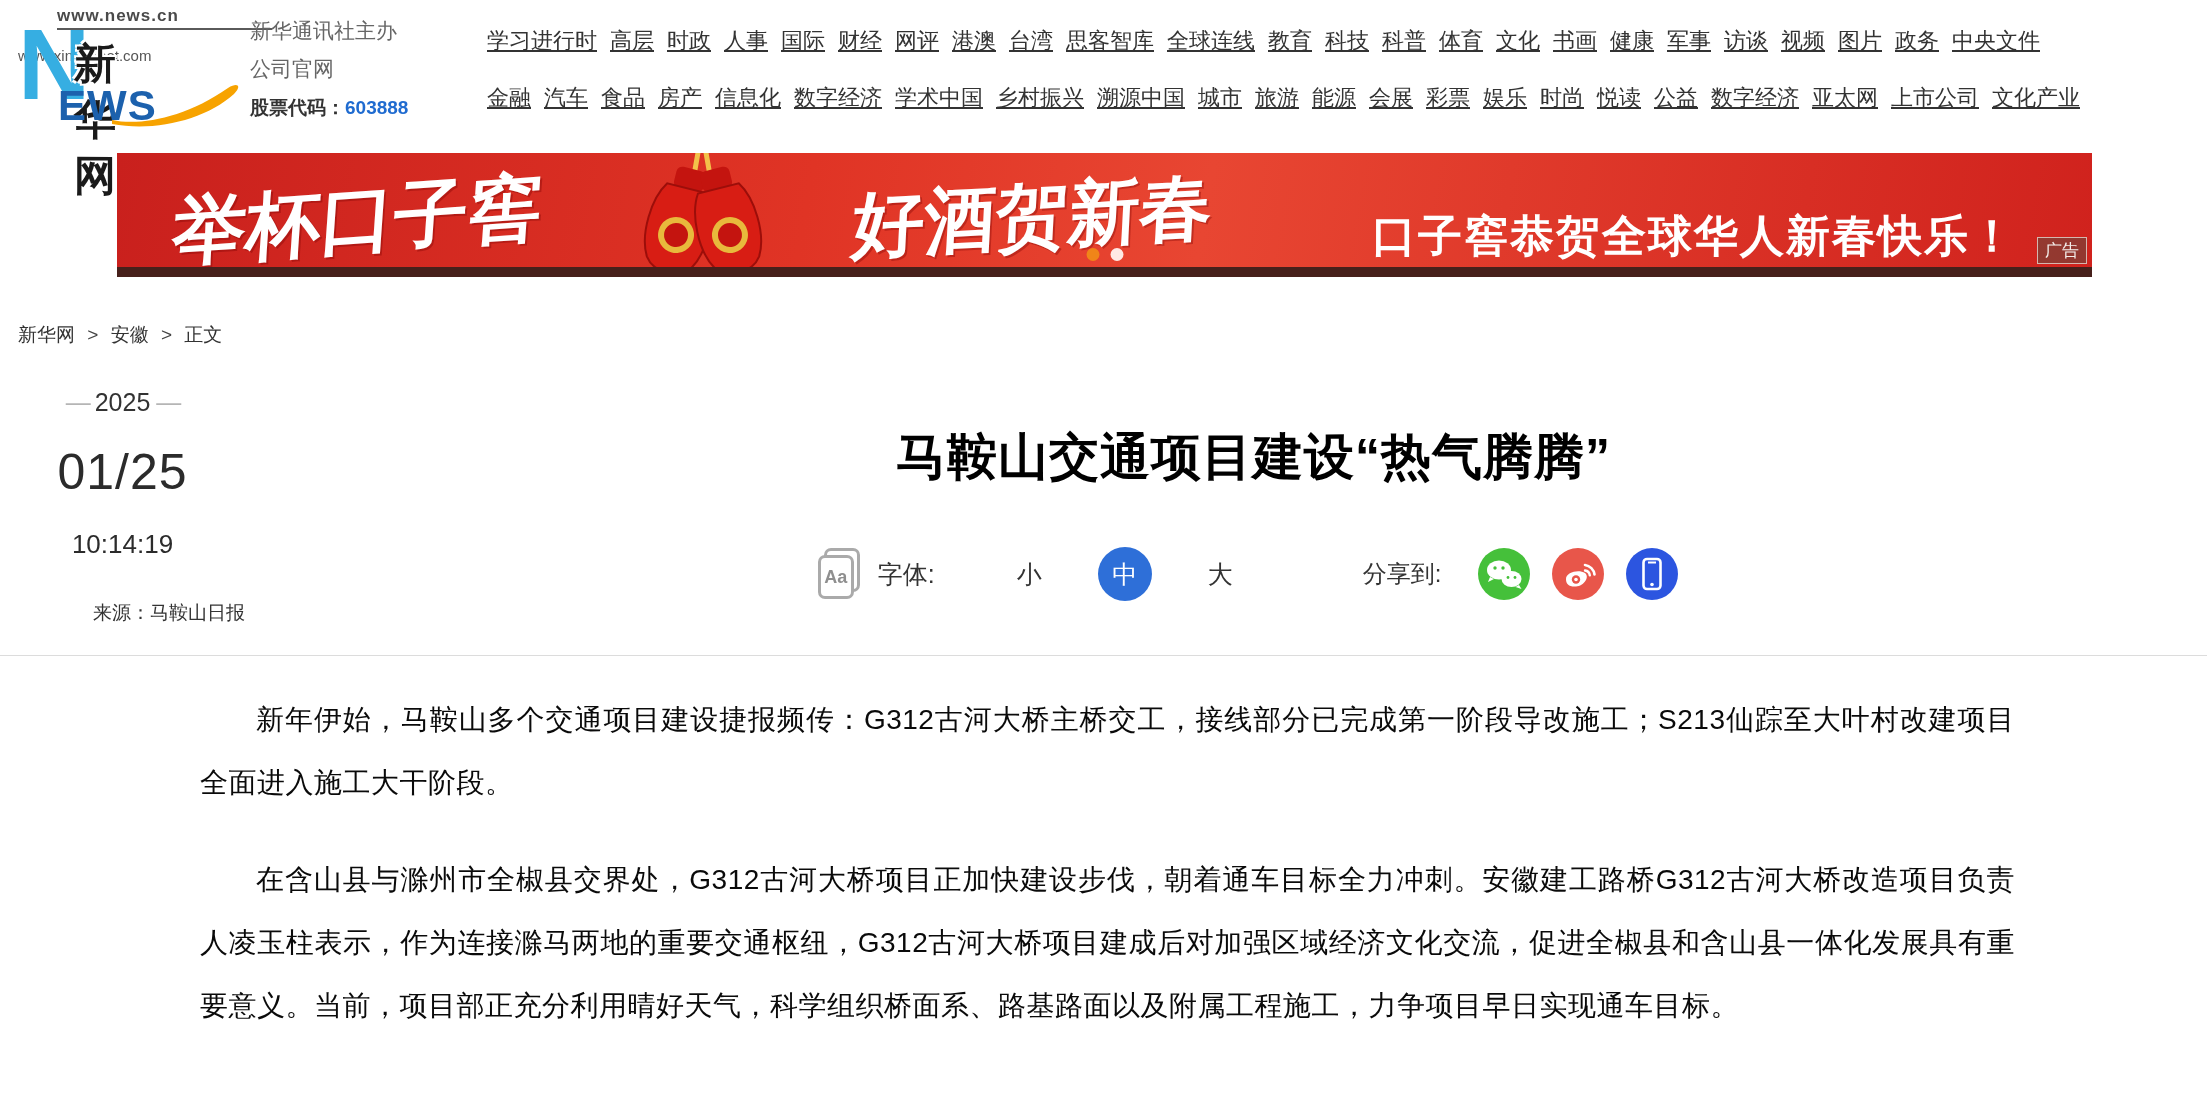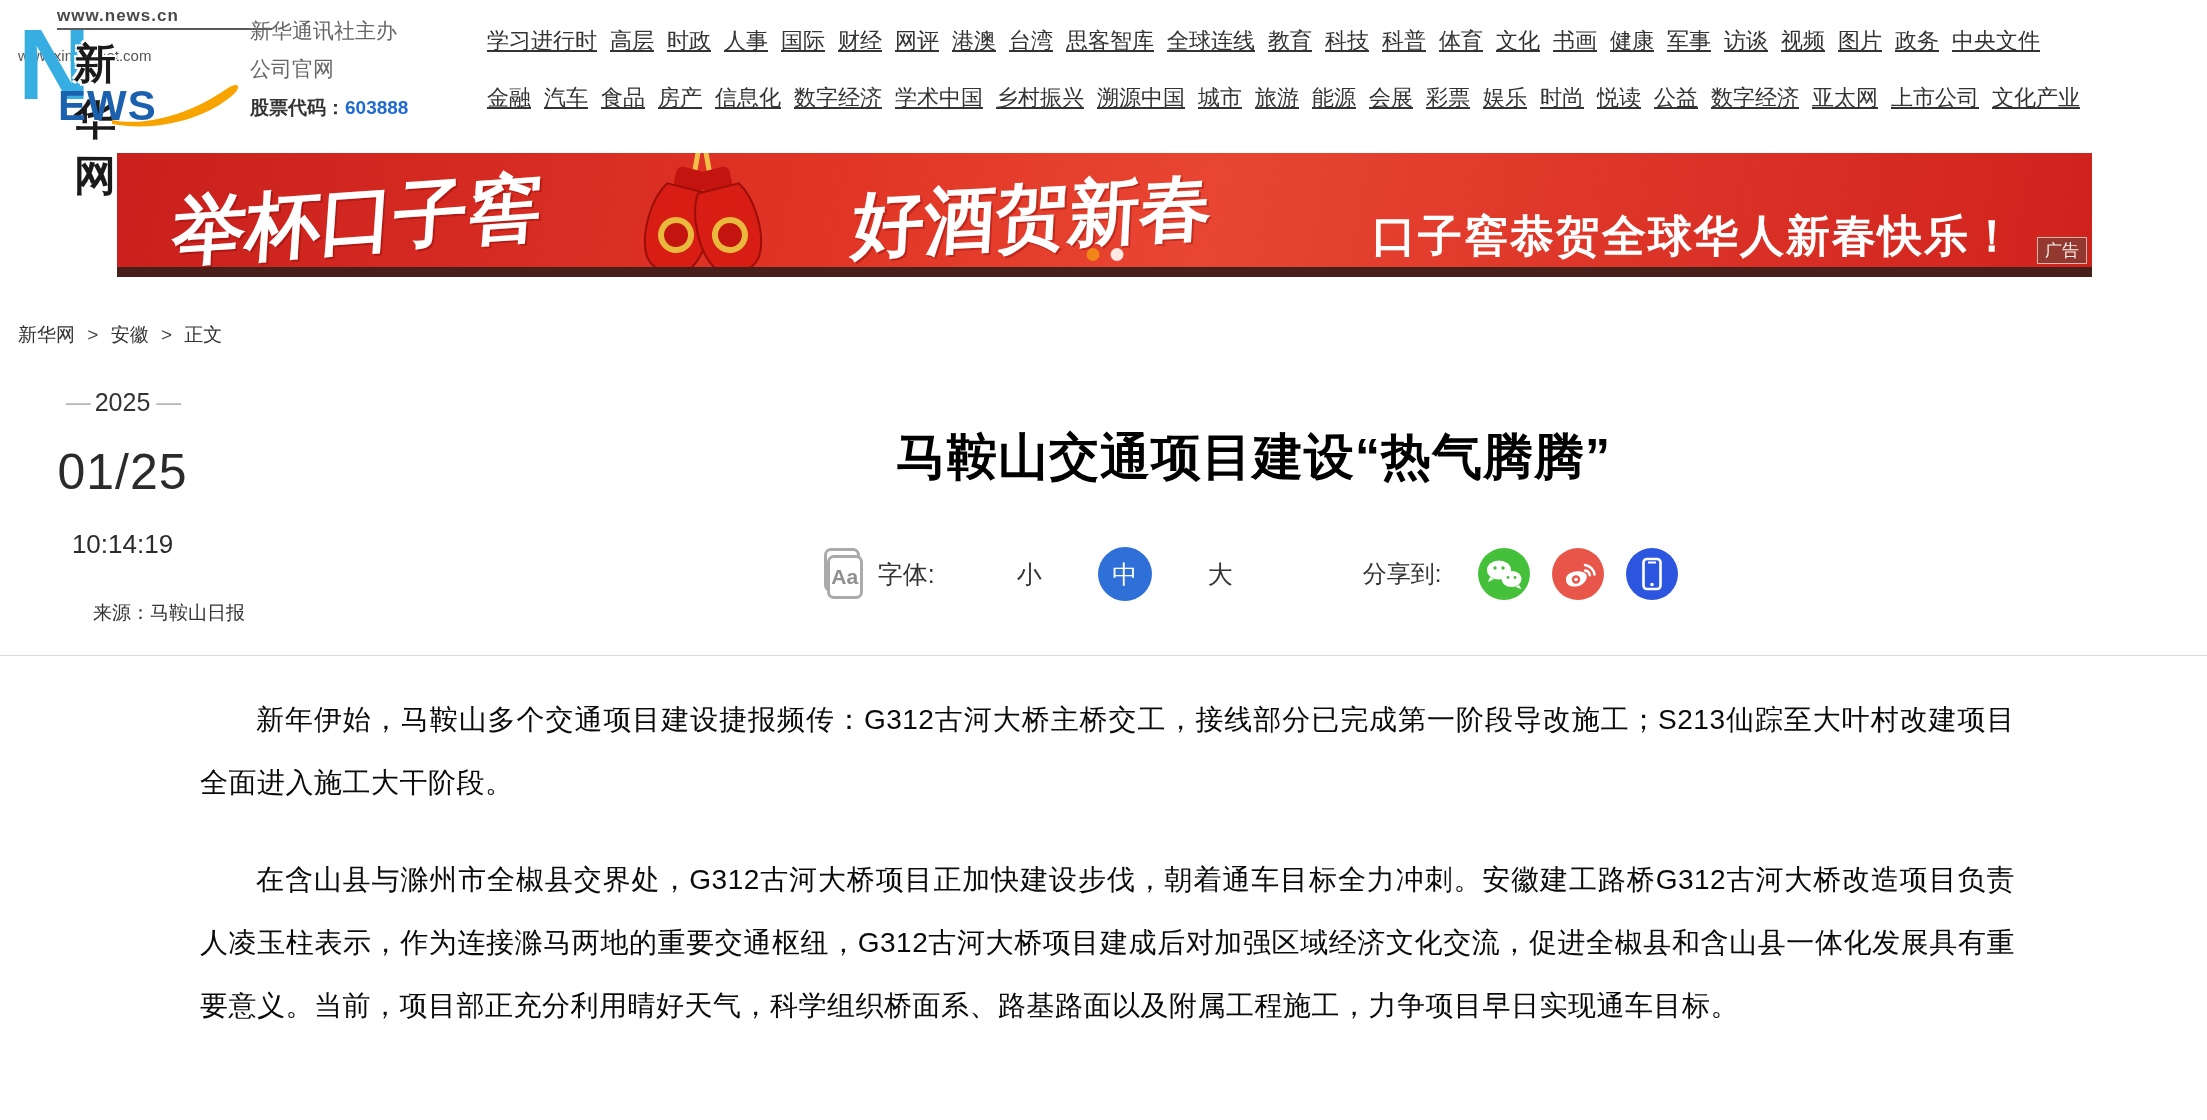--- a/index.html
+++ b/index.html
@@ -62,22 +62,22 @@
   .date-big { margin-top:26px; font-size:50px; color:#2b2b2b; letter-spacing:1px; }
   .time-txt { margin-top:28px; font-size:26px; color:#2b2b2b; }
   .source-row { margin-top:40px; text-align:right; padding-left:18px; font-size:19px; color:#333; }
 
   .title-block { position:absolute; left:300px; right:0; top:424px; text-align:center; }
   .article-title { font-size:50px; font-weight:bold; color:#000; letter-spacing:1px; }
 
   .controls { margin-top:56px; display:flex; justify-content:center; align-items:center; }
   .aa-icon { position:relative; width:44px; height:52px; margin-right:16px; }
   .aa-back { position:absolute; left:6px; top:0; width:36px; height:44px; border:3px solid #aaa; border-radius:7px; background:#fff; }
-  .aa-front { position:absolute; left:9px; top:7px; width:36px; height:44px; border:3px solid #aaa; border-radius:7px; background:#fff;
-              font-size:21px; font-weight:bold; color:#8f8f8f; line-height:38px; text-align:center; }
+  .aa-front { position:absolute; left:0; top:7px; width:36px; height:44px; border:3px solid #aaa; border-radius:7px; background:#fff;
+              font-size:18px; font-weight:bold; color:#8f8f8f; line-height:38px; text-align:center; }
   .font-label { font-size:25px; color:#333; margin-right:48px; }
   .font-opt { font-size:25px; color:#333; margin:0 34px; cursor:pointer; }
   .font-opt-active { display:inline-flex; align-items:center; justify-content:center; width:54px; height:54px;
                      border-radius:50%; background:#2e6fd8; color:#fff; font-size:25px; margin:0 22px; cursor:pointer; }
   .share-label { font-size:24px; color:#333; margin-left:96px; margin-right:26px; }
   .share-icon { width:52px; height:52px; margin:0 11px; cursor:pointer; }
 
   
   .divider { position:absolute; left:0; top:655px; width:100%; border-top:1px solid #dcdcdc; }
   .article-body { position:absolute; left:200px; top:688px; width:1815px; }

